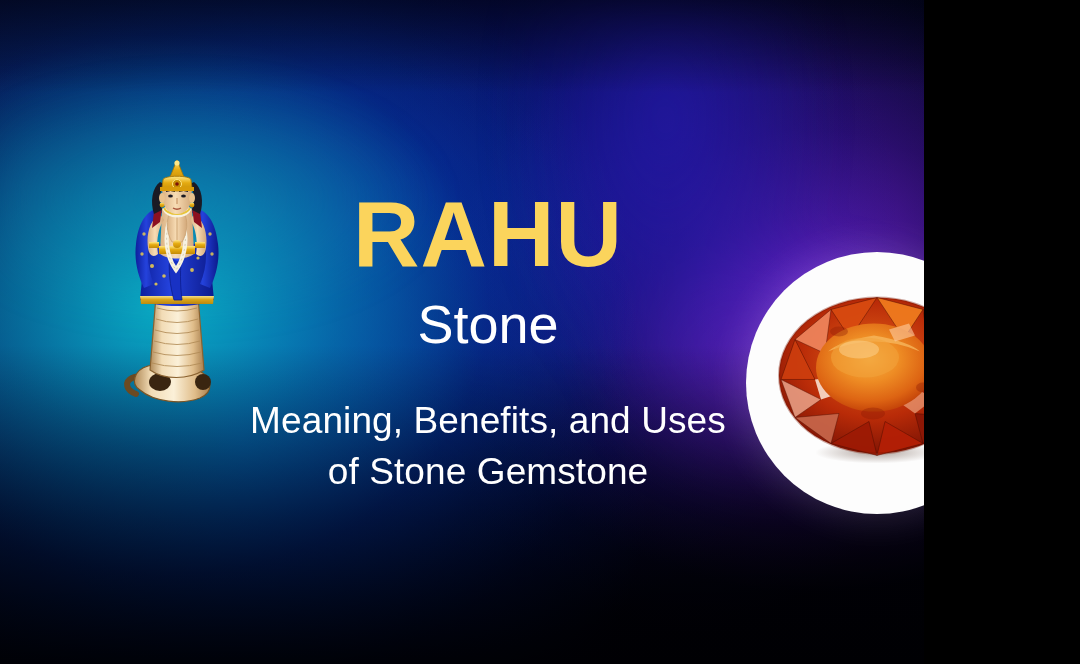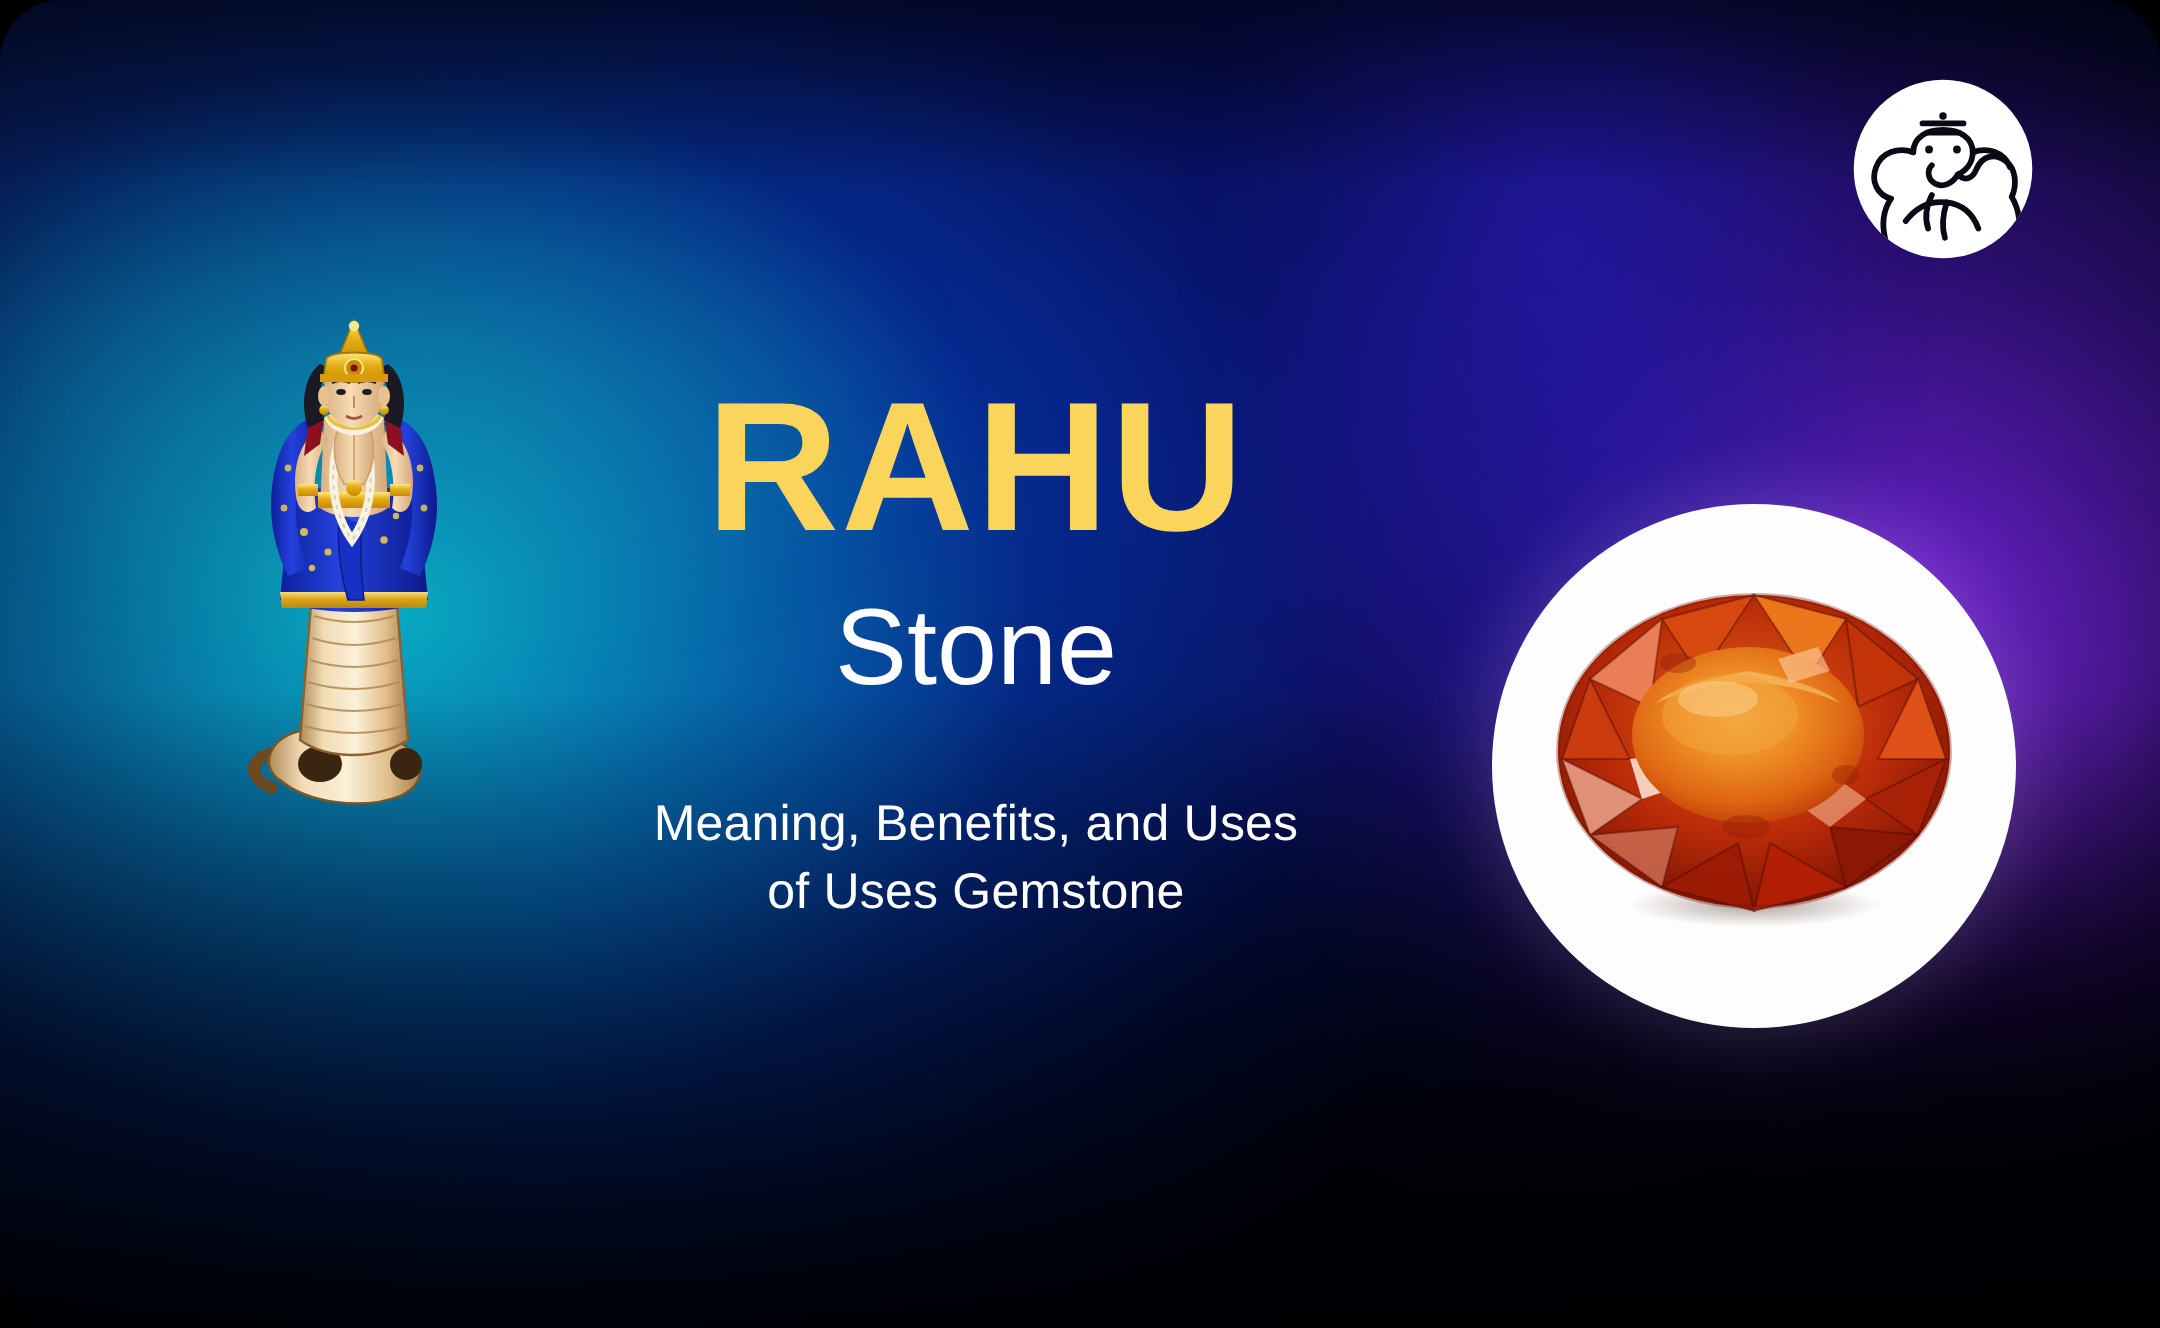--- a/index.html
+++ b/index.html
@@ -6,24 +6,23 @@
   * { margin:0; padding:0; box-sizing:border-box; }
   html, body {
     width:1080px; height:664px;
     background:#000;
     font-family:"Liberation Sans", sans-serif;
     overflow:hidden;
   }
 
   .banner {
     position:relative;
-    width:1080px; height:664px;
+    width:924px; height:664px;
     overflow:hidden;
     background:#04050f;
-    border-radius:31px;
   }
 
   
   .bg-base {
     position:absolute; inset:0;
     background:
       radial-gradient(ellipse 620px 520px at 18% 46%, rgba(10,180,198,0.95) 0%, rgba(8,140,175,0.62) 28%, rgba(6,70,150,0.30) 52%, rgba(3,20,70,0.0) 76%),
       radial-gradient(ellipse 560px 620px at 26% 66%, rgba(0,60,210,0.80) 0%, rgba(0,35,150,0.45) 42%, rgba(0,10,60,0.0) 74%),
       radial-gradient(ellipse 680px 560px at 40% 34%, rgba(10,40,200,0.72) 0%, rgba(5,20,120,0.40) 45%, rgba(0,5,40,0.0) 78%),
       radial-gradient(ellipse 520px 430px at 88% 44%, rgba(118,35,224,0.82) 0%, rgba(78,20,170,0.48) 38%, rgba(28,6,80,0.0) 70%),
@@ -88,21 +87,21 @@
   .title-stone {
     margin-top:16px;
     font-size:54px;
     font-weight:400;
     line-height:1.05;
     color:#ffffff;
     font-family:"Liberation Sans", sans-serif;
   }
   .subtitle {
     margin-top:42px;
-    font-size:25px;
+    font-size:37px;
     font-weight:400;
     line-height:1.38;
     color:#ffffff;
     letter-spacing:0.1px;
     font-family:"Liberation Sans", sans-serif;
   }
   .subtitle-line { display:block; }
 </style>
 </head>
 <body>
@@ -327,17 +326,17 @@
 
       <ellipse cx="104" cy="84" rx="98" ry="78" fill="none" stroke="rgba(120,20,0,0.35)" stroke-width="2"></ellipse>
     </svg>
   </div>
 
   <div class="text-block">
     <div class="title-rahu">RAHU</div>
     <div class="title-stone">Stone</div>
     <div class="subtitle">
       <span class="subtitle-line">Meaning, Benefits, and Uses</span>
-      <span class="subtitle-line">of Uses Gemstone</span>
+      <span class="subtitle-line">of Stone Gemstone</span>
     </div>
   </div>
 
 </div>
 
 </body></html>

